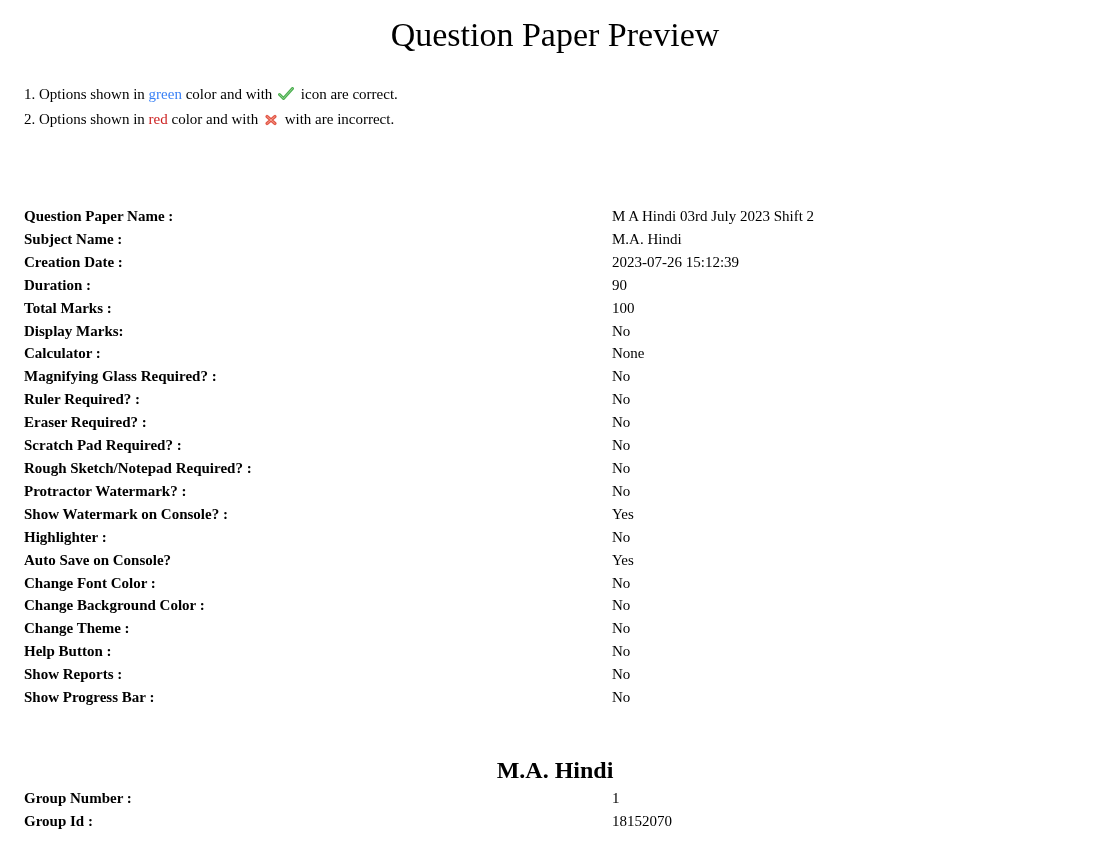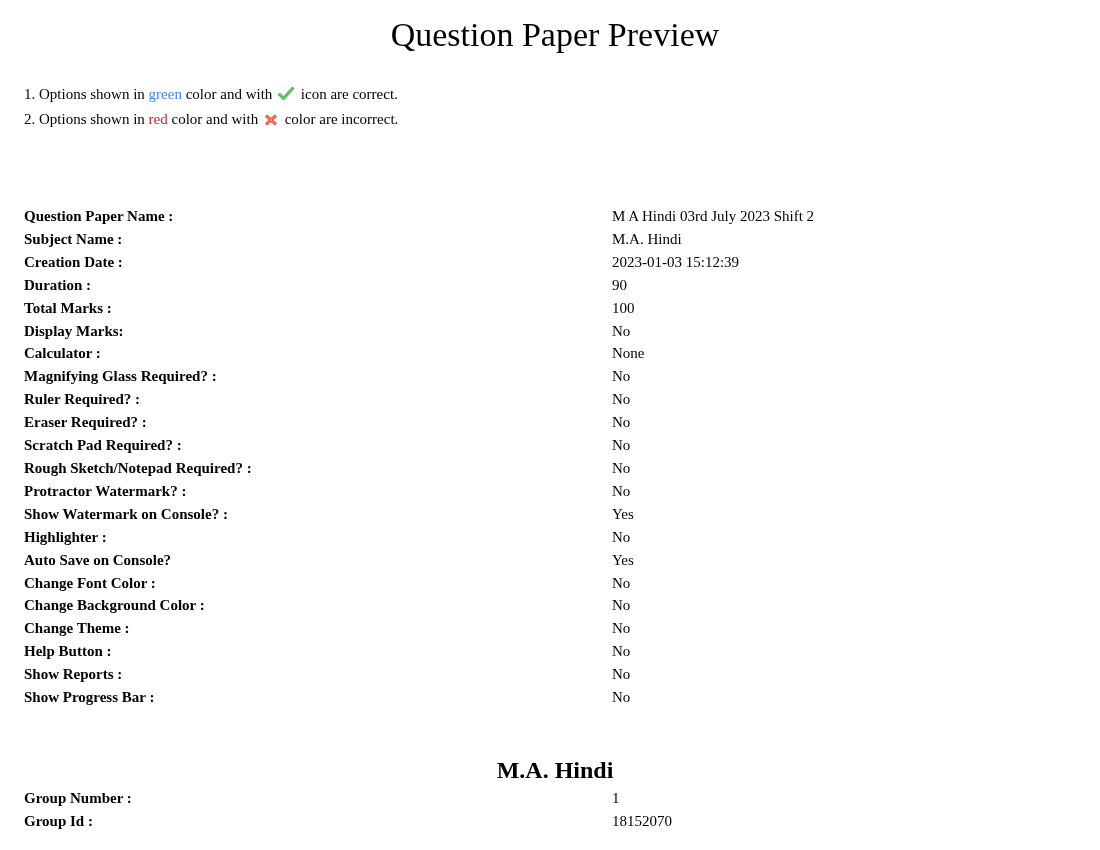--- a/index.html
+++ b/index.html
@@ -107,37 +107,37 @@
     <span>1. Options shown in </span><span class="txt-green">green</span><span> color and with </span><span class="icon-inline"><svg width="16" height="14" viewBox="0 0 16 14">
           <path d="M1.5 7.5 L5.5 11.5 L14.5 1.5" fill="none" stroke="#4caf50" stroke-width="3" stroke-linecap="round" stroke-linejoin="round"></path>
           <path d="M1.5 7.5 L5.5 11.5 L14.5 1.5" fill="none" stroke="#8fd18f" stroke-width="1" stroke-linecap="round" stroke-linejoin="round"></path>
         </svg></span><span> icon are correct.</span>
   </div>
 
   <div class="notation-line">
     <span>2. Options shown in </span><span class="txt-red">red</span><span> color and with </span><span class="icon-inline"><svg width="14" height="12" viewBox="0 0 14 12">
           <path d="M3 2.5 L11 9.5 M11 2.5 L3 9.5" fill="none" stroke="#e25545" stroke-width="3.2" stroke-linecap="round"></path>
           <path d="M3 2.5 L11 9.5 M11 2.5 L3 9.5" fill="none" stroke="#f4a090" stroke-width="1" stroke-linecap="round"></path>
-        </svg></span><span> color are incorrect.</span>
+        </svg></span><span> with are incorrect.</span>
   </div>
 </div>
 
 <table class="props">
   <tbody id="props-body">
       <tr>
         <td class="label">Question Paper Name :</td>
         <td>M A Hindi 03rd July 2023 Shift 2</td>
       </tr>
       <tr>
         <td class="label">Subject Name :</td>
         <td>M.A. Hindi</td>
       </tr>
       <tr>
         <td class="label">Creation Date :</td>
-        <td>2023-01-03 15:12:39</td>
+        <td>2023-07-26 15:12:39</td>
       </tr>
       <tr>
         <td class="label">Duration :</td>
         <td>90</td>
       </tr>
       <tr>
         <td class="label">Total Marks :</td>
         <td>100</td>
       </tr>
       <tr>

